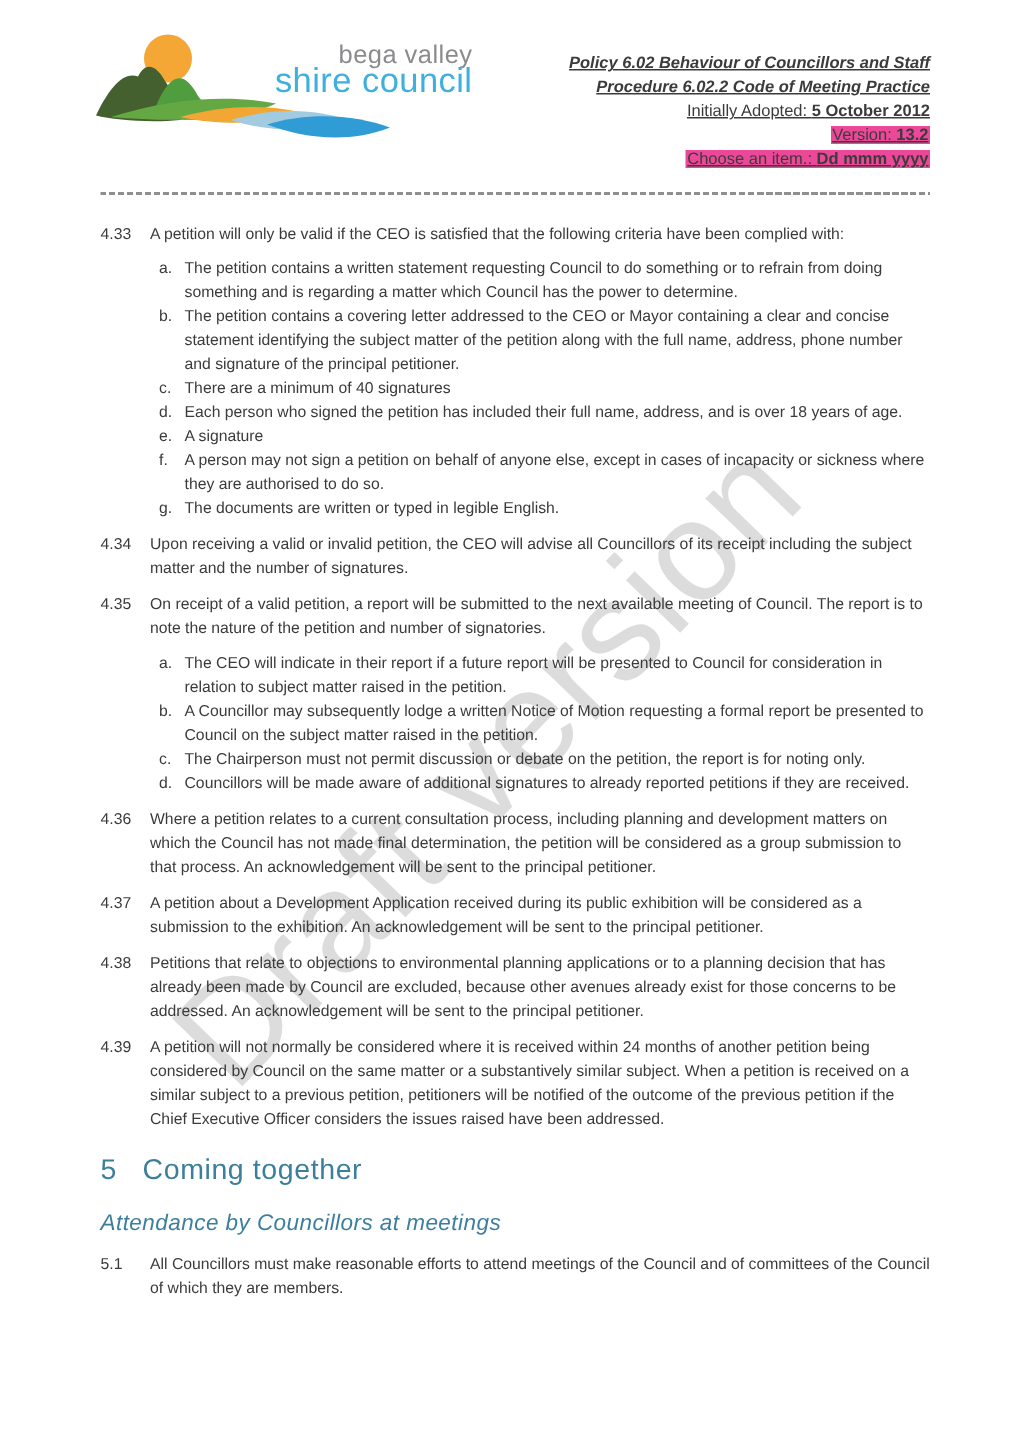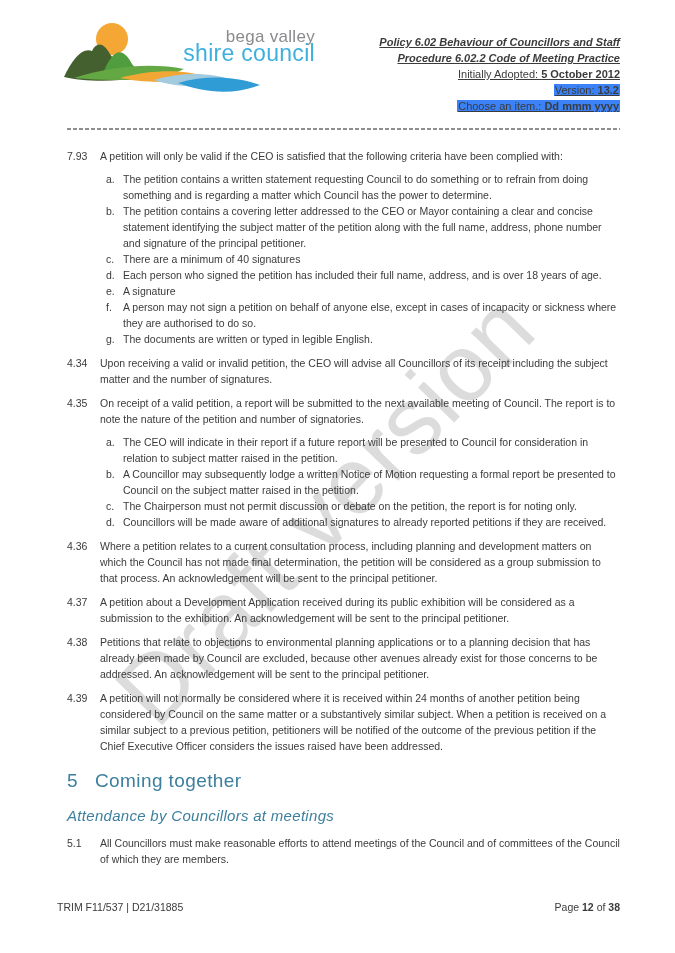--- a/index.html
+++ b/index.html
@@ -45,21 +45,21 @@
   .logo-line1{font-size:17px;color:#8b8b8e;letter-spacing:.3px;}
   .logo-line2{font-size:23px;color:#3fb0dd;letter-spacing:.3px;}
   .header-meta{
     text-align:right;
     font-size:11px;
     line-height:16px;
     padding-top:14px;
     white-space:nowrap;
   }
   .meta-line{display:block;text-decoration:underline;}
-  .meta-line .hl{background:#3b82f6;padding:0 1px;}
+  .meta-line .hl{background:#ec4899;padding:0 1px;}
   .meta-line.it{font-style:italic;font-weight:bold;}
   .meta-value{font-weight:bold;}
   
   .separator{
     margin:14px 55px 0 57px;
     height:2px;
     background:repeating-linear-gradient(90deg,#8f8f8f 0 4px,transparent 4px 6px);
   }
   
   .doc-body{
@@ -143,21 +143,21 @@
   <span class="meta-line"><span class="meta-inner hl"><span class="meta-label">Choose an item.: </span><span class="meta-value">Dd mmm yyyy</span></span></span>
 </div>
     </div>
 
     <div class="separator"></div>
 
     <div class="doc-body">
 
       <div>
   <div class="clause">
-    <div class="clause-num">7.93</div>
+    <div class="clause-num">4.33</div>
     <div class="clause-body">
       <div class="clause-text">A petition will only be valid if the CEO is satisfied that the following criteria have been complied with:</div>
       <div class="subitems">
   <div class="subitem">
     <div class="subitem-letter">a.</div>
     <div class="subitem-text">The petition contains a written statement requesting Council to do something or to refrain from doing something and is regarding a matter which Council has the power to determine.</div>
   </div>
 
   <div class="subitem">
     <div class="subitem-letter">b.</div>
@@ -275,23 +275,14 @@
       <div class="clause-text">All Councillors must make reasonable efforts to attend meetings of the Council and of committees of the Council of which they are members.</div>
 
     </div>
   </div>
 </div>
 
     </div>
 
   </div>
 
-  <div class="footer">
-    <span>TRIM F11/537 | D21/31885</span>
-    <span>
-      <span>Page</span>
-      <b>12</b>
-      <span>of</span>
-      <b>38</b>
-    </span>
-  </div>
 
 </div>
 
 </body></html>

